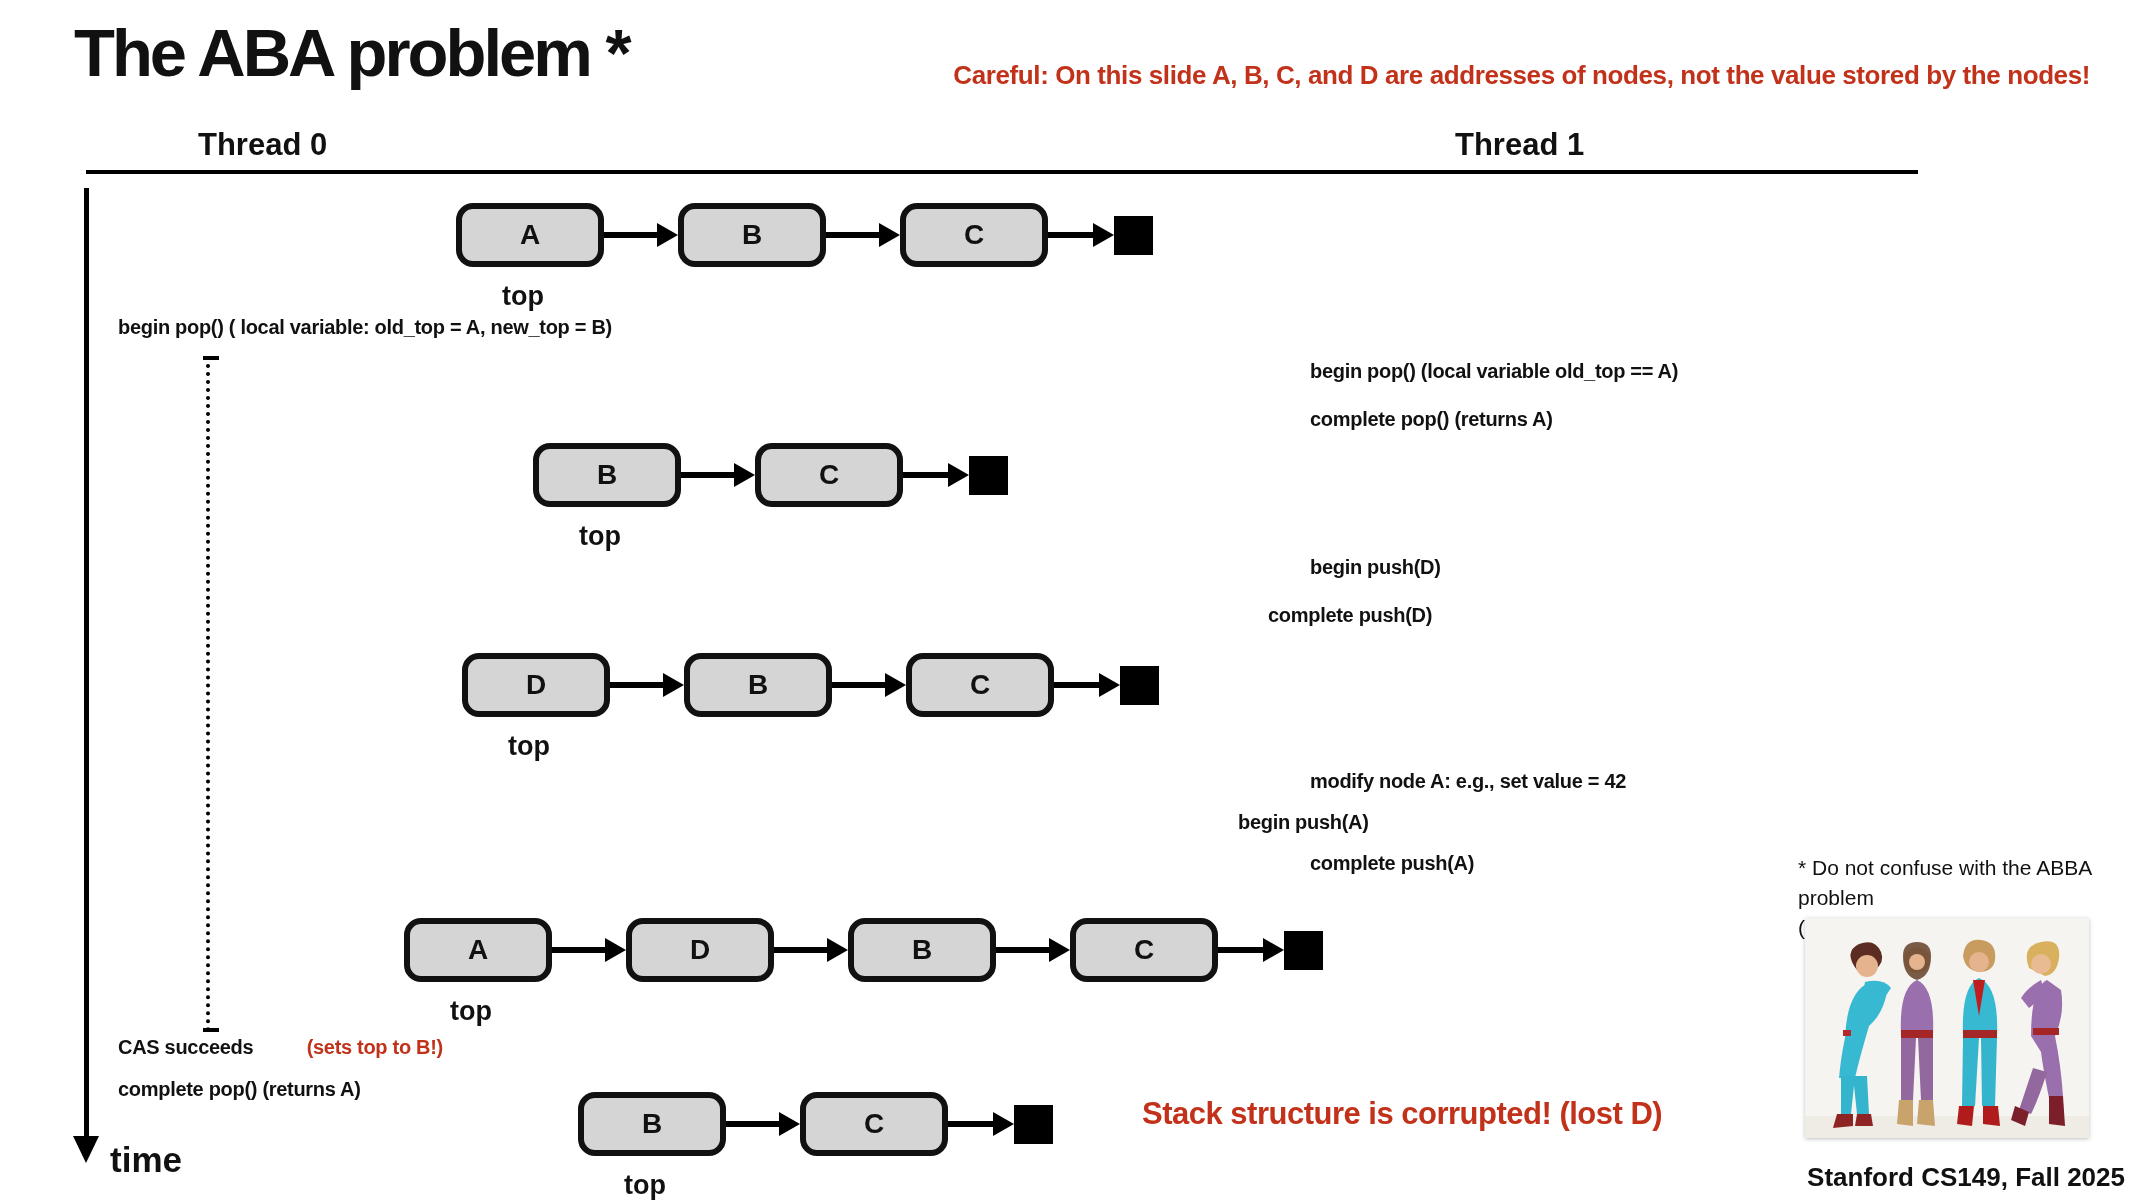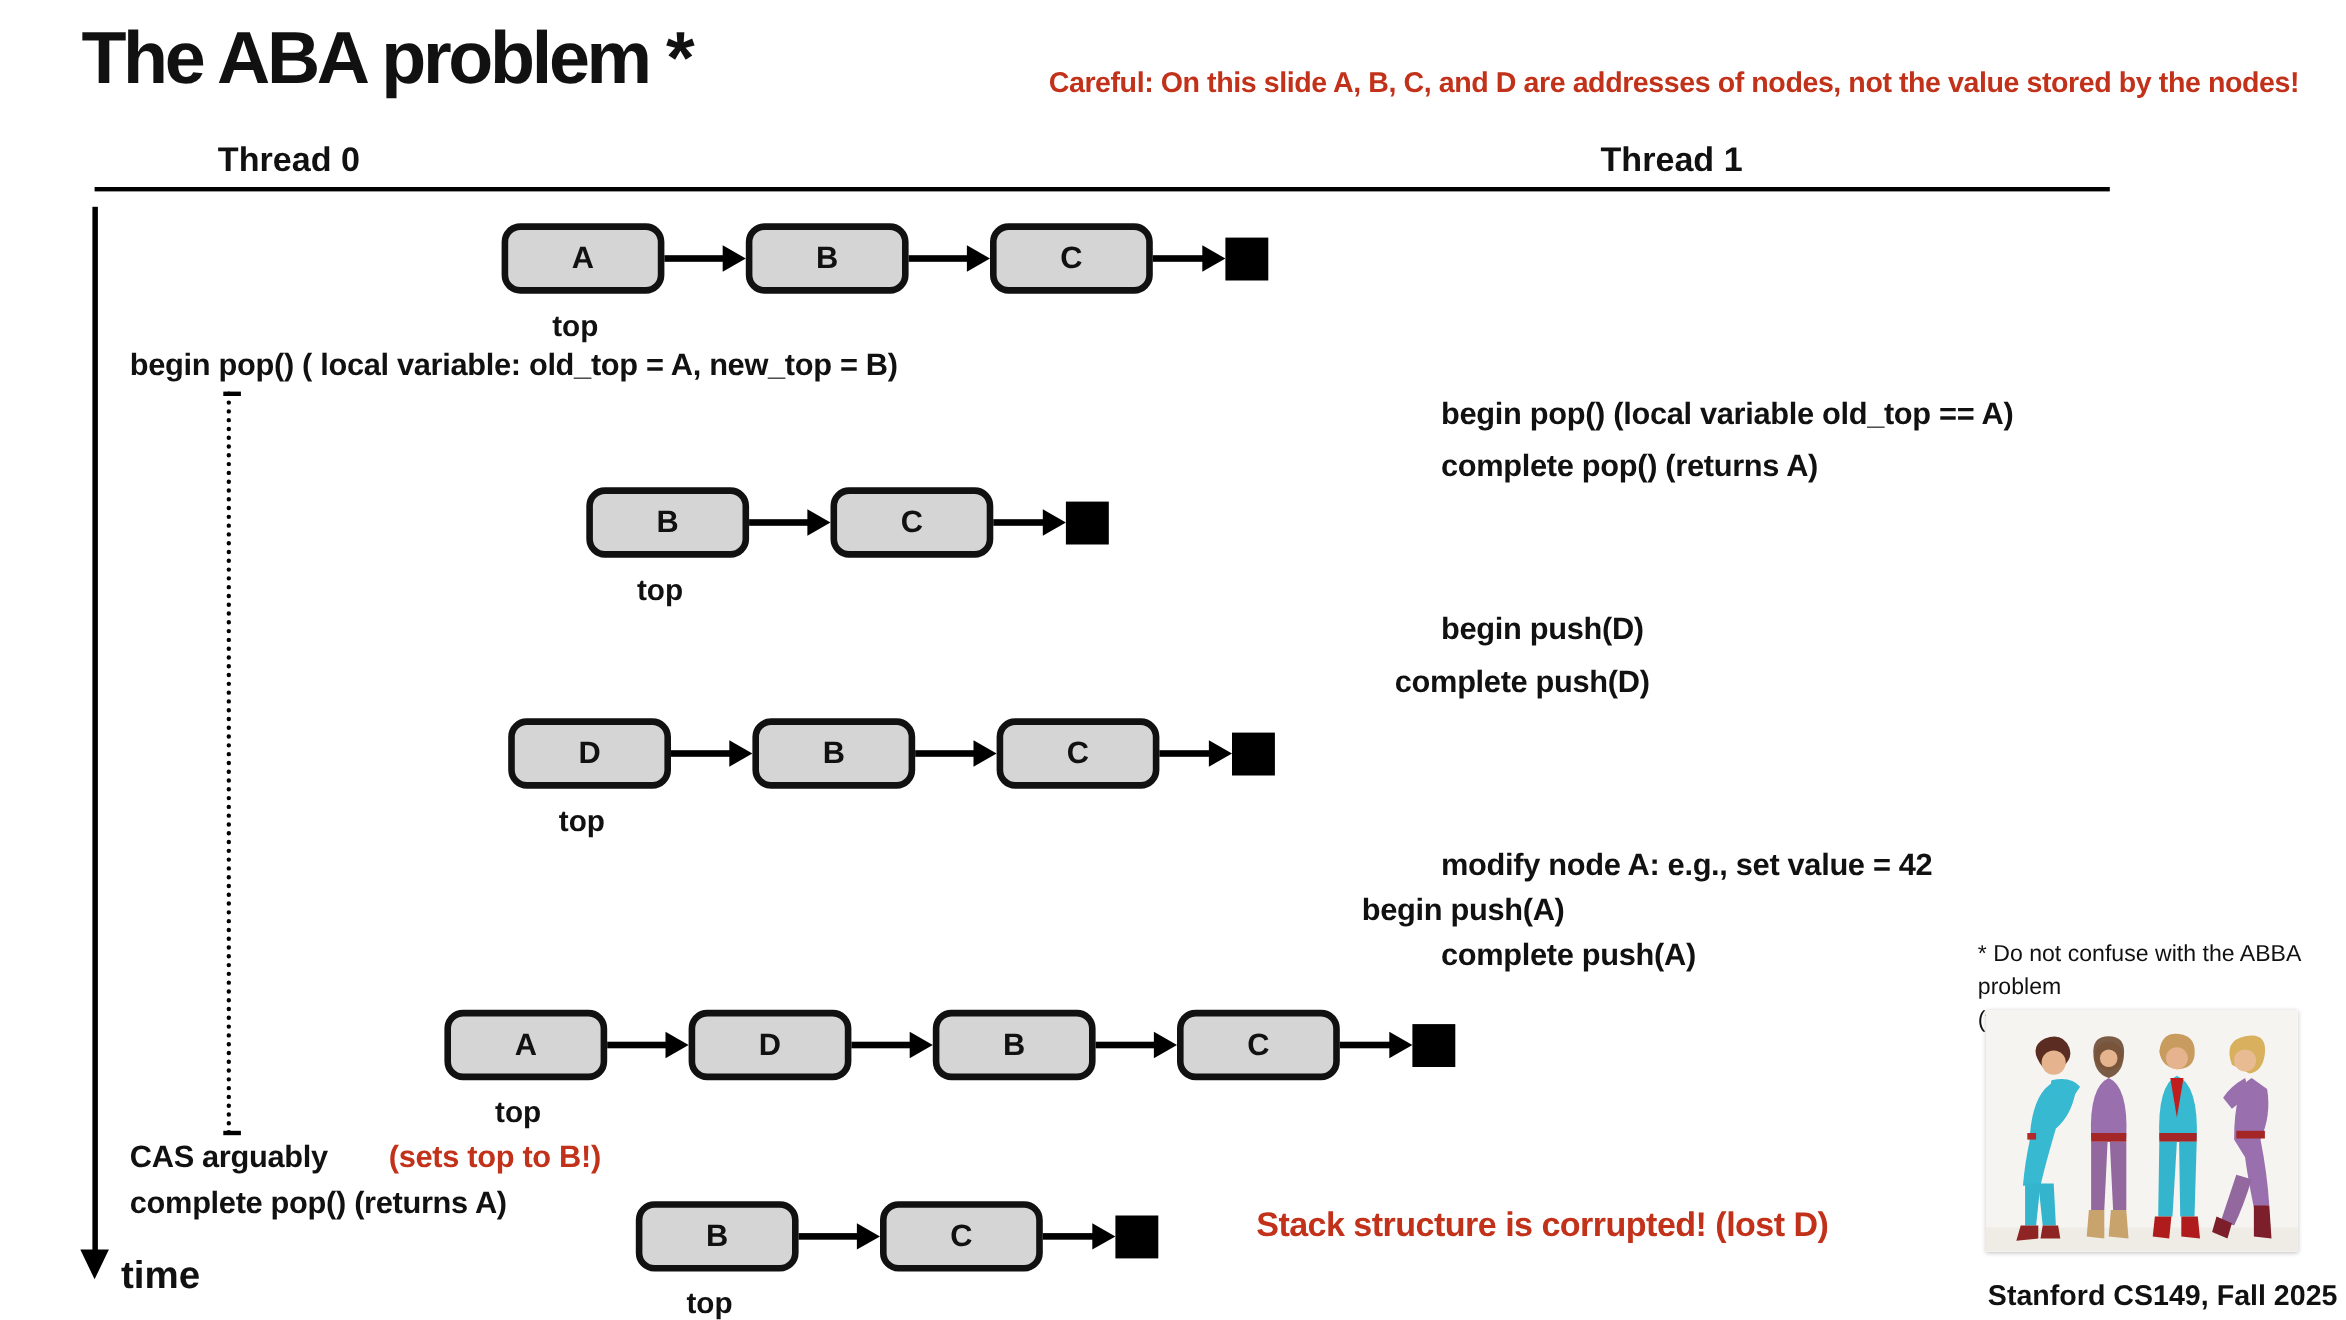--- a/index.html
+++ b/index.html
@@ -39,21 +39,21 @@
   .dotted-span{
     left:206px;top:356px;height:676px;width:4px;
     border-left:4px dotted #000;
   }
   .dotted-span::before,.dotted-span::after{
     content:"";position:absolute;left:-7px;width:16px;height:4px;background:#000;
   }
   .dotted-span::before{top:0;}
   .dotted-span::after{bottom:0;}
 
-  .event{font-size:28px;font-weight:bold;white-space:nowrap;letter-spacing:-0.3px;}
+  .event{font-size:20px;font-weight:bold;white-space:nowrap;letter-spacing:-0.3px;}
   .t0-begin-pop{left:118px;top:316px;}
   .t0-cas{left:118px;top:1036px;}
   .t0-complete-pop{left:118px;top:1078px;}
   .red-part{color:var(--accent-red);margin-left:48px;}
 
   .t1-ev0{left:1310px;top:360px;}
   .t1-ev1{left:1310px;top:408px;}
   .t1-ev2{left:1310px;top:556px;}
   .t1-ev3{left:1268px;top:604px;text-align:center;}
   .t1-ev4{left:1310px;top:770px;}
@@ -112,21 +112,21 @@
 <div class="abs thread-label thread1-label">Thread 1</div>
 <div class="abs hrule"></div>
 
 <div class="abs time-line"></div>
 <div class="abs time-arrowhead"></div>
 <div class="abs time-label">time</div>
 
 <div class="abs dotted-span"></div>
 
 <div class="abs event t0-begin-pop">begin pop()  ( local variable: old_top = A, new_top = B)</div>
-<div class="abs event t0-cas"><span>CAS arguably </span><span class="red-part">(sets top to B!)</span></div>
+<div class="abs event t0-cas"><span>CAS succeeds </span><span class="red-part">(sets top to B!)</span></div>
 <div class="abs event t0-complete-pop">complete pop()  (returns A)</div>
 
 <div class="abs event t1-ev0">begin pop()  (local variable old_top == A)</div>
 <div class="abs event t1-ev1">complete pop()  (returns A)</div>
 <div class="abs event t1-ev2">begin push(D)</div>
 <div class="abs event t1-ev3">complete push(D)</div>
 <div class="abs event t1-ev4">modify node A: e.g., set value = 42</div>
 <div class="abs event t1-ev5">begin push(A)</div>
 <div class="abs event t1-ev6">complete push(A)</div>
 

